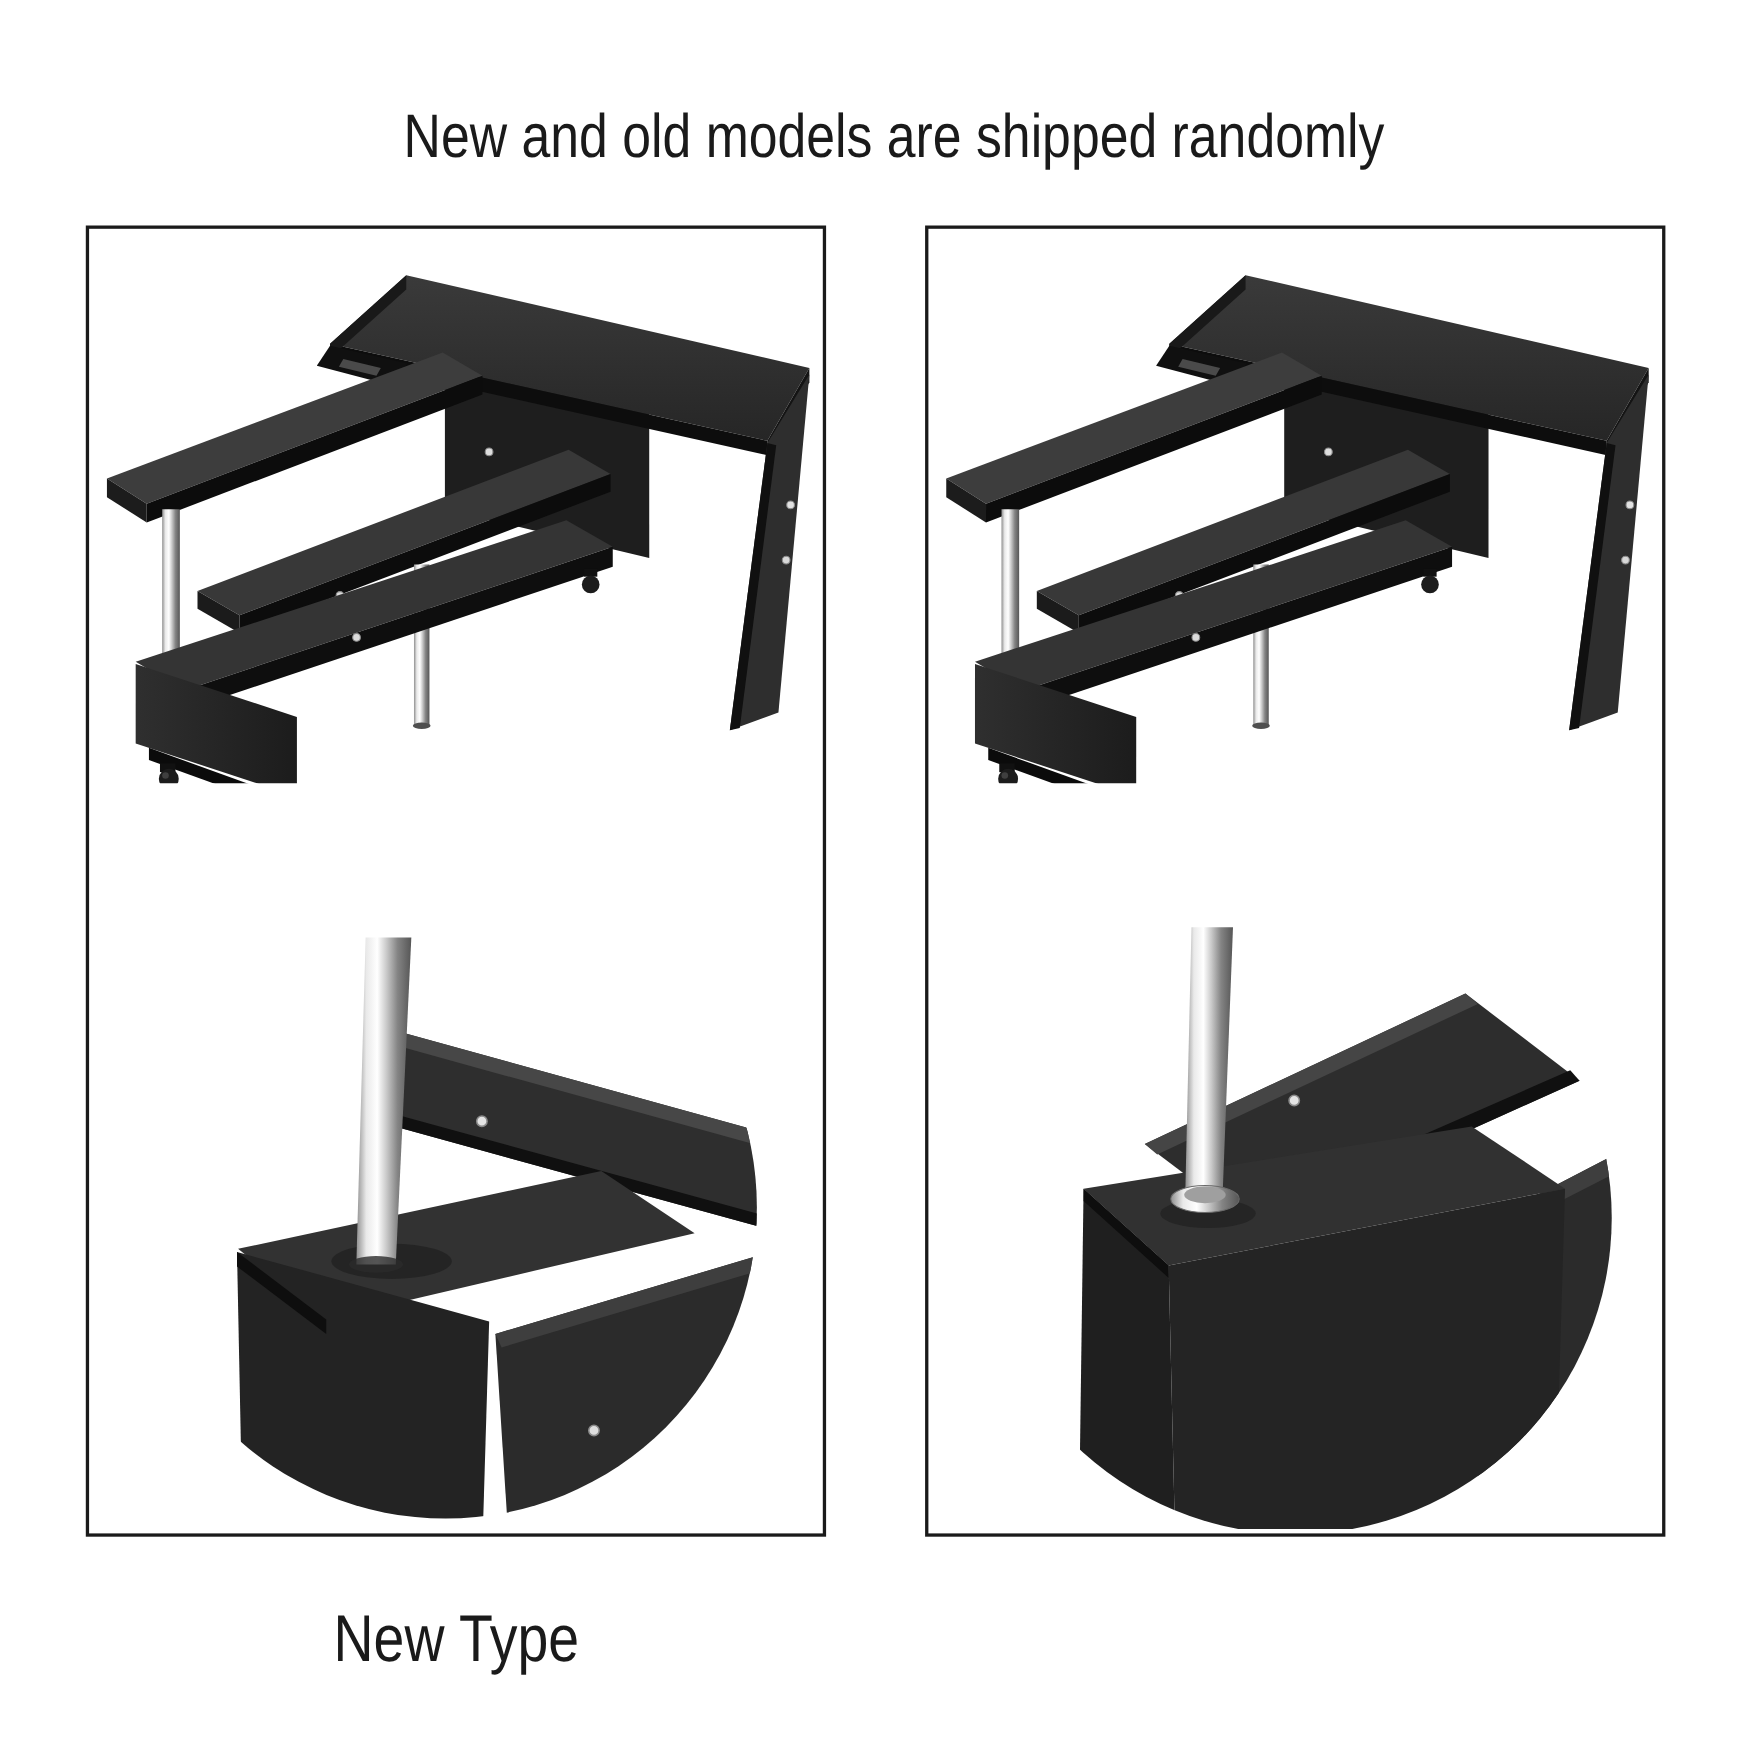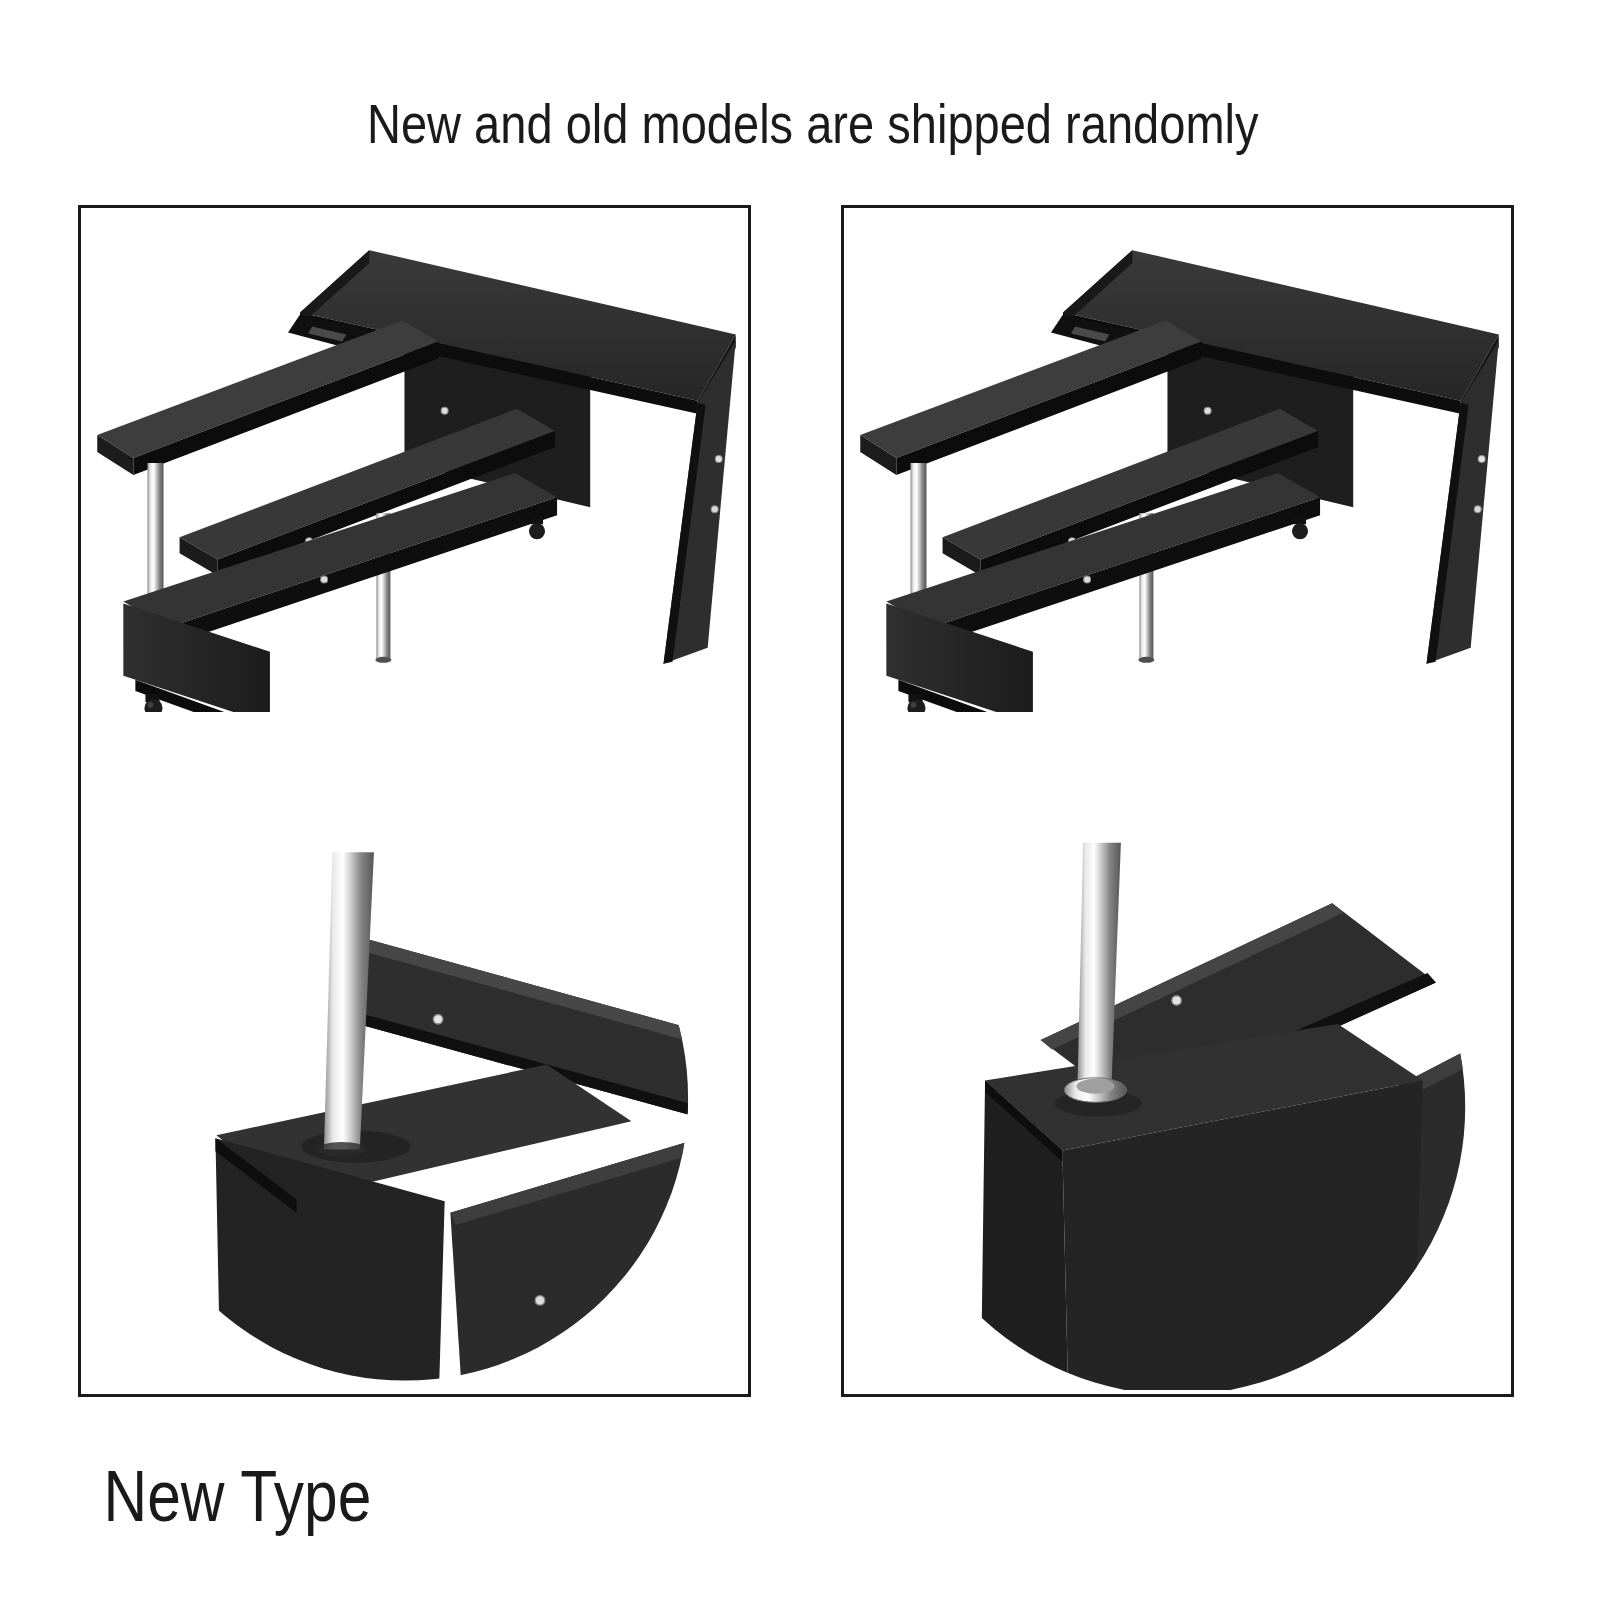--- a/index.html
+++ b/index.html
@@ -26,21 +26,21 @@
     position:absolute;top:205px;width:667px;height:1186px;
     border:3px solid var(--border);background:#ffffff;
   }
   .panel-left{left:78px;}
   .panel-right{left:841px;}
   .photo{position:absolute;display:block;}
   .photo.desk{top:2px;left:2px;width:663px;height:502px;}
   .photo.zoomed{top:616px;left:2px;width:663px;height:566px;}
   .type-label{
     position:absolute;top:1460px;width:673px;
-    font-size:72px;font-weight:400;
+    text-align:center;font-size:60px;font-weight:400;
     color:var(--ink);line-height:1;
   }
   .label-left{left:78px;}
   .label-right{left:841px;}
   .defs-holder{position:absolute;width:0;height:0;overflow:hidden;}
 </style>
 </head>
 <body>
 
 <div class="page">

